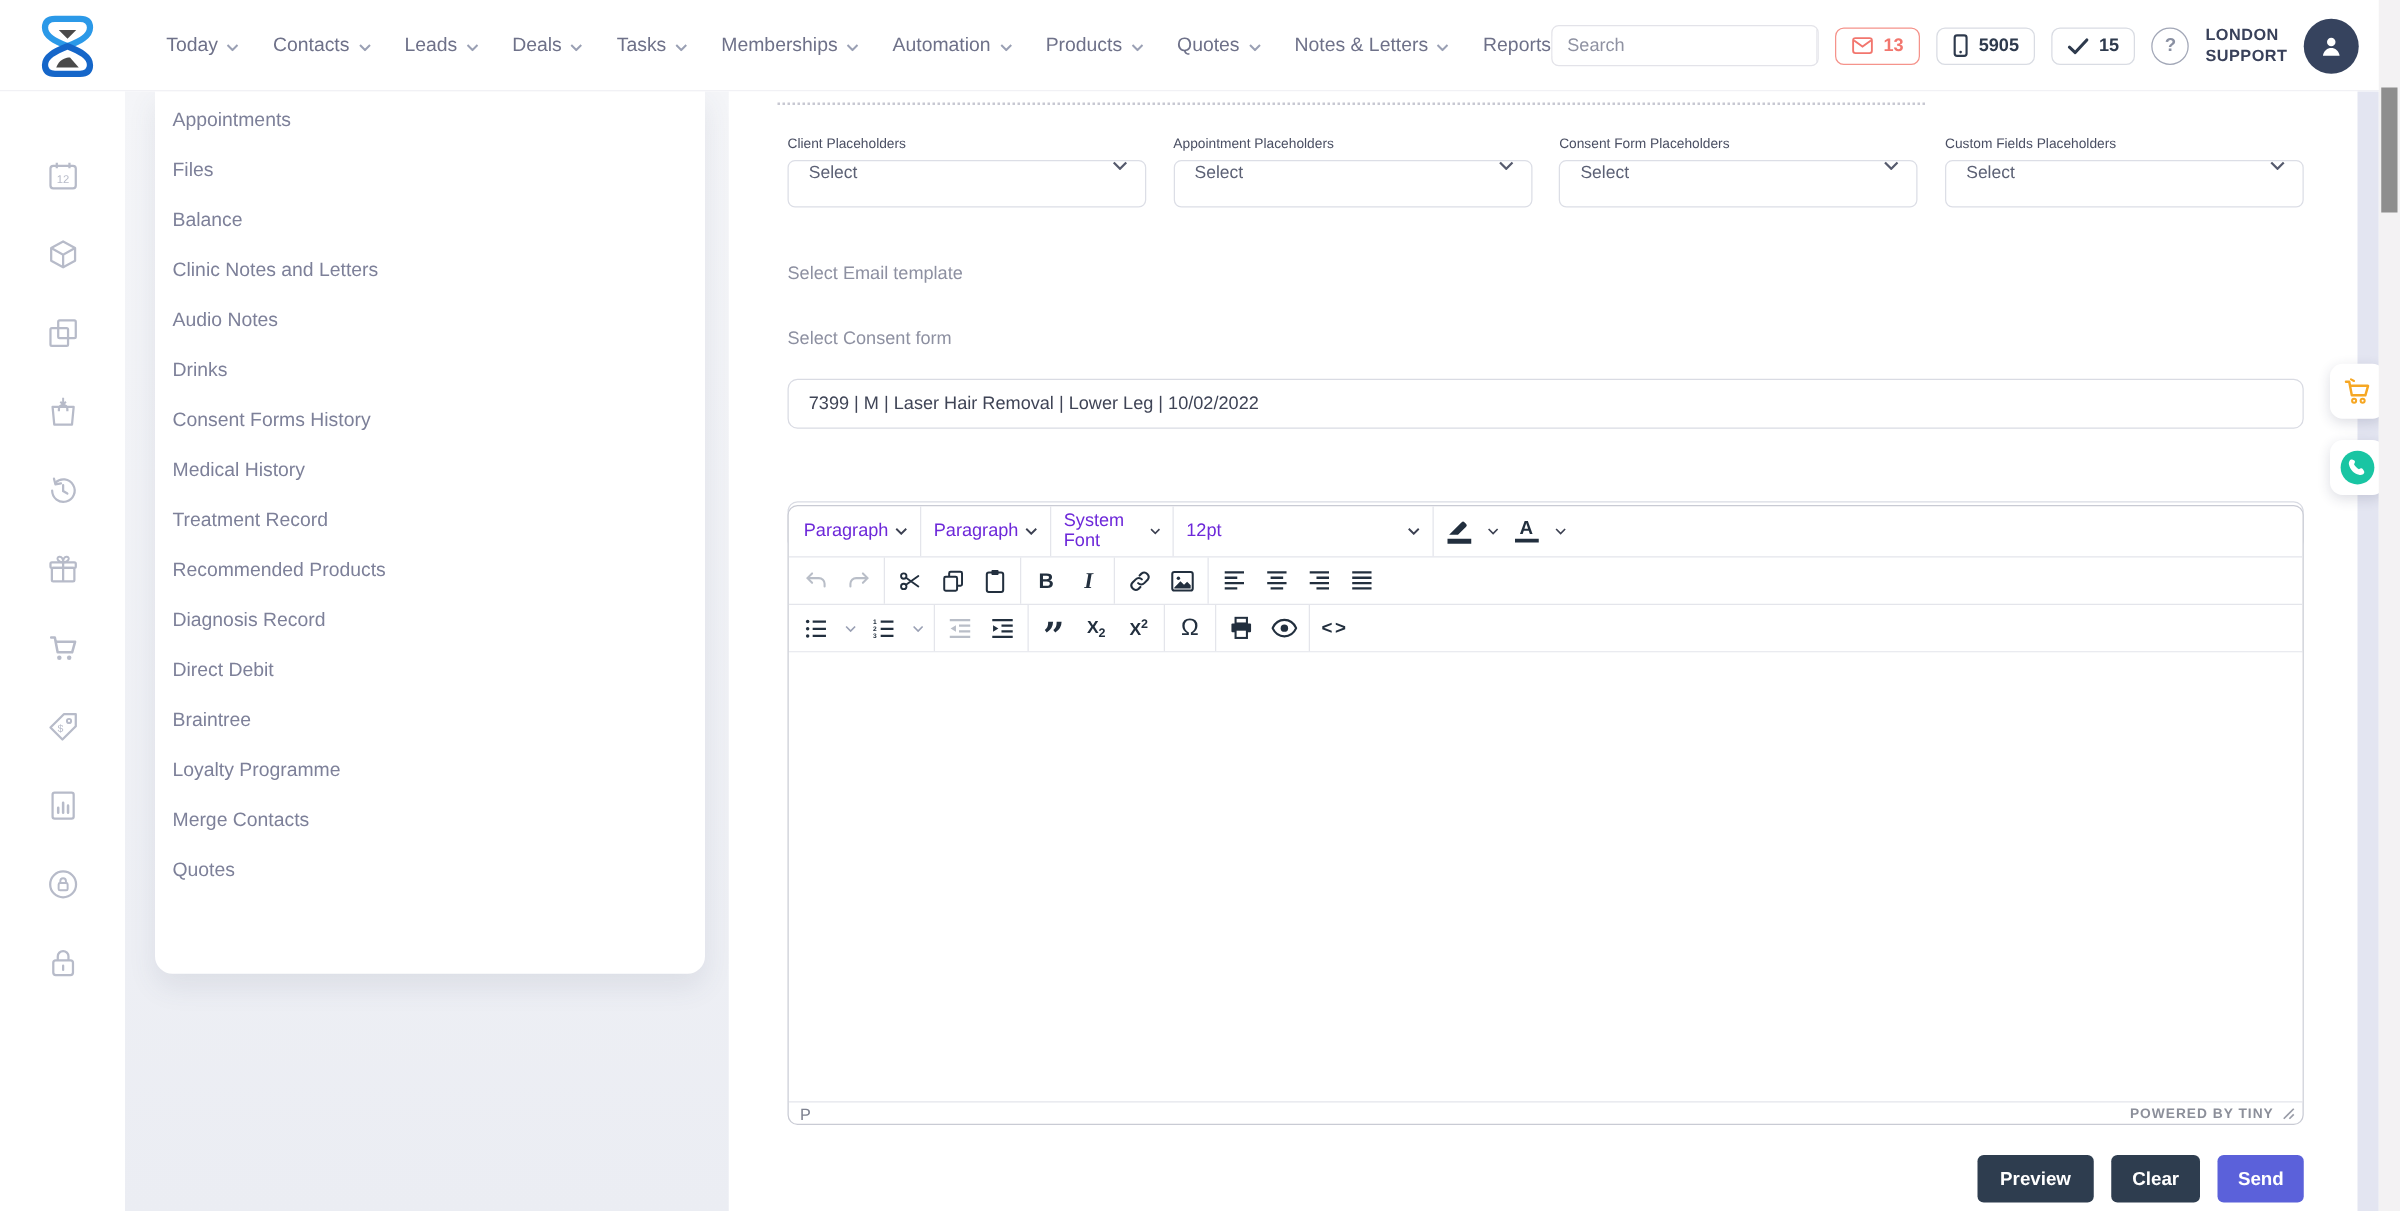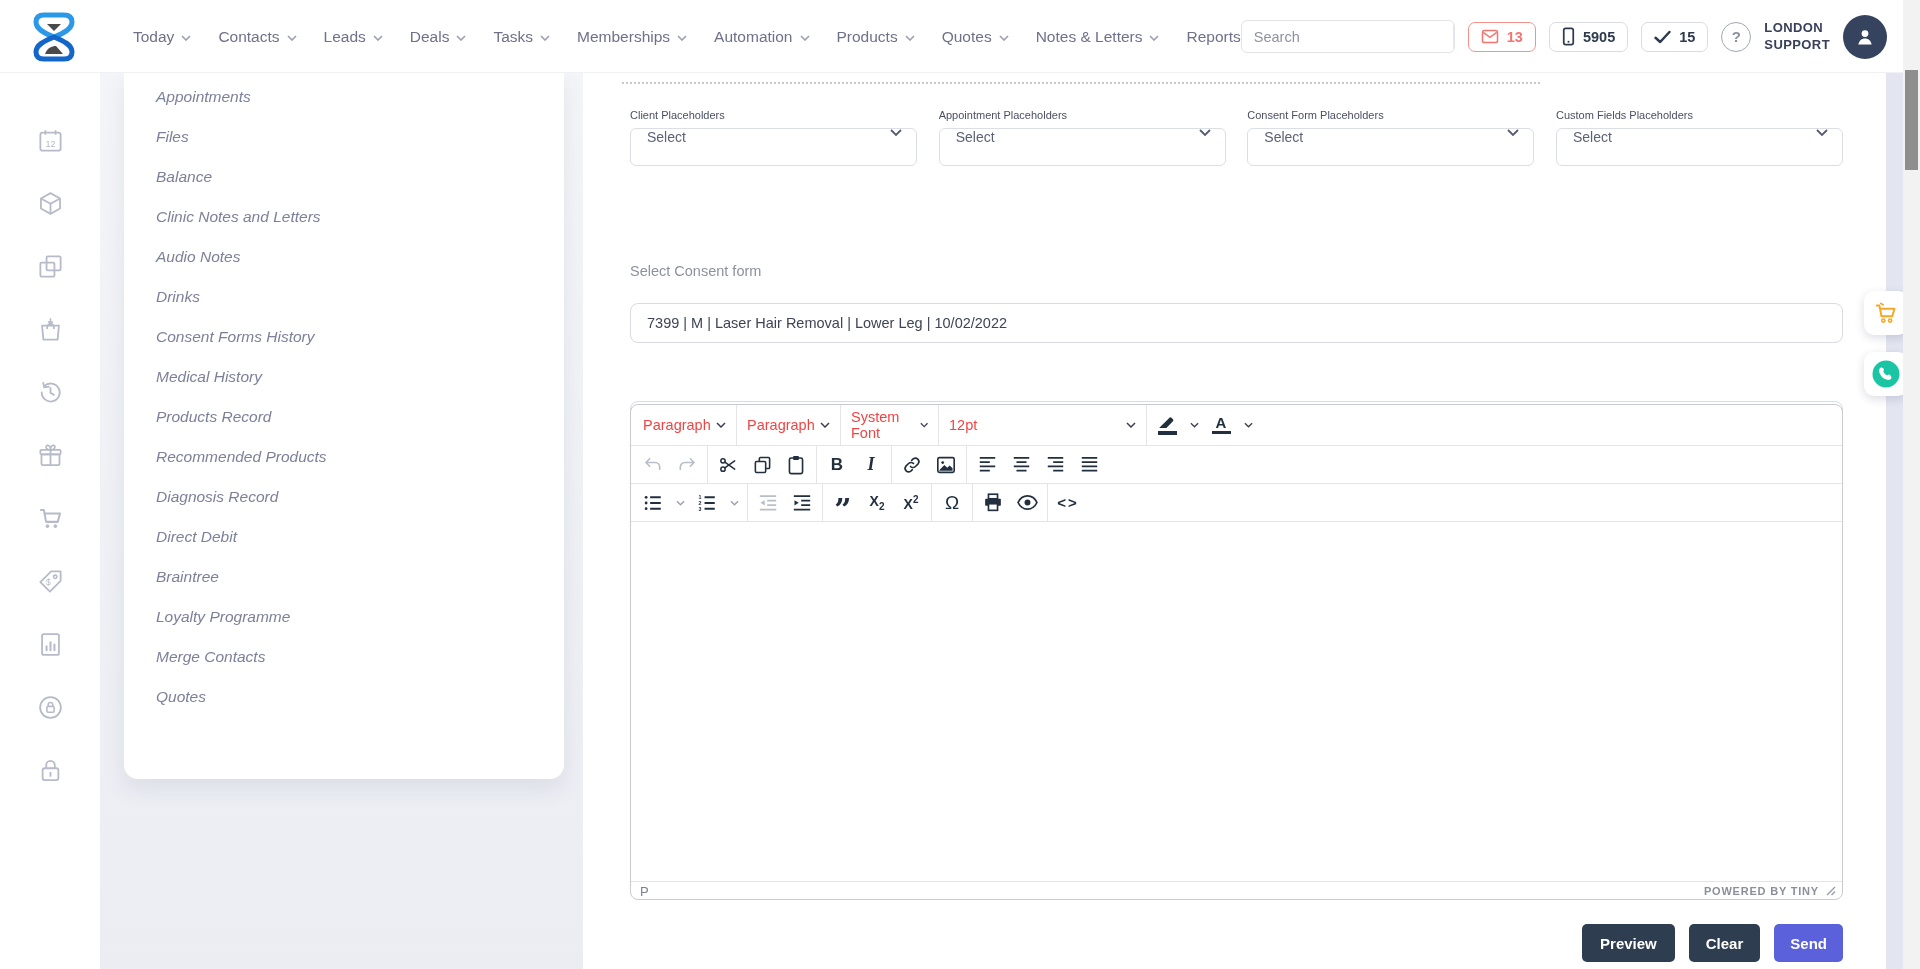--- a/index.html
+++ b/index.html
@@ -32,21 +32,21 @@
   
   .icon-rail { position:absolute; left:0; top:73px; bottom:0; width:100px; background:#fff; z-index:5;
     display:flex; flex-direction:column; align-items:center; padding-top:54px; gap:36px; }
   .rail-icon { width:27px; height:27px; color:#b7bbc9; cursor:pointer; }
 
   
   .menu-backdrop { position:absolute; left:100px; top:73px; bottom:0; width:483px;
     background:linear-gradient(180deg,#f4f5f8 0%,#ebedf3 100%); z-index:4; }
   .menu-card { position:absolute; left:24px; top:0; width:440px; height:706px; background:#fff;
     border-radius:0 0 14px 14px; box-shadow:0 10px 22px rgba(70,75,110,.10); padding-top:4px; }
-  .menu-item { height:40px; line-height:40px; padding-left:32px; font-size:15.5px; color:#7d8099; cursor:pointer; white-space:nowrap;font-style:italic; }
+  .menu-item { height:40px; line-height:40px; padding-left:14px; font-size:15.5px; color:#7d8099; cursor:pointer; white-space:nowrap; }
 
   
   .content { position:absolute; left:630px; top:73px; width:1213px; height:896px; z-index:3; }
   .dashed-divider { position:absolute; left:-8px; top:9px; width:918px; border-top:2px dotted #c7c8d2; }
   .ph-row { position:absolute; left:0; top:36px; width:1213px; display:flex; justify-content:space-between; }
   .ph-group { width:287px; }
   .ph-label { font-size:11px; color:#4a4f63; margin-bottom:7px; }
   .select-box { position:relative; height:38px; border:1px solid #dcdee6; border-radius:6px; background:#fff;
     display:flex; align-items:flex-start; padding:0 16px; font-size:14px; color:#5c6175; cursor:pointer; }
   .select-box svg { position:absolute; right:14px; }
@@ -57,21 +57,21 @@
   .text-input::placeholder { color:#9da0b0; }
 
   
   .editor { position:absolute; left:0; top:331px; width:1213px; height:496px; border:1px solid #c9cbd4;
     border-radius:8px; background:#fff; overflow:hidden; }
   .tb-row { display:flex; align-items:stretch; border-bottom:1px solid #e4e5eb; padding-left:2px; }
   .tb-row.r1 { height:41px; }
   .tb-row.r2, .tb-row.r3 { height:38px; }
   .tb-sep { width:1px; background:#e4e5eb; }
   .tb-dd { display:flex; align-items:center; justify-content:space-between; padding:0 10px; cursor:pointer;
-    font-size:14.5px; color:#ef4444; }
+    font-size:14.5px; color:#6d28d9; }
   .tb-dd.w1 { width:103px; } .tb-dd.w2 { width:103px; } .tb-dd.w3 { width:97px; } .tb-dd.w4 { width:207px; }
   .tb-group { display:flex; align-items:center; padding:0 3px; }
   .tb-btn { width:34px; height:100%; display:flex; align-items:center; justify-content:center; cursor:pointer;
     color:#222f3e; }
   .tb-btn.narrow { width:20px; }
   .tb-btn.disabled { color:#b9bec8; }
   .glyph-b { font-weight:800; font-size:17px; }
   .glyph-i { font-family:"Liberation Serif","DejaVu Serif",serif; font-style:italic; font-size:18px; font-weight:600; }
   .glyph-q { font-family:"DejaVu Serif",serif; font-size:30px; font-weight:700; line-height:10px; margin-top:14px; }
   .glyph-x { font-size:14px; font-weight:600; }
@@ -294,21 +294,21 @@
   <div class="menu-backdrop">
     <div class="menu-card">
       <div class="menu-item">Appointments</div>
       <div class="menu-item">Files</div>
       <div class="menu-item">Balance</div>
       <div class="menu-item">Clinic Notes and Letters</div>
       <div class="menu-item">Audio Notes</div>
       <div class="menu-item">Drinks</div>
       <div class="menu-item">Consent Forms History</div>
       <div class="menu-item">Medical History</div>
-      <div class="menu-item">Products Record</div>
+      <div class="menu-item">Treatment Record</div>
       <div class="menu-item">Recommended Products</div>
       <div class="menu-item">Diagnosis Record</div>
       <div class="menu-item">Direct Debit</div>
       <div class="menu-item">Braintree</div>
       <div class="menu-item">Loyalty Programme</div>
       <div class="menu-item">Merge Contacts</div>
       <div class="menu-item">Quotes</div>
     </div>
   </div>
 
@@ -347,20 +347,21 @@
         <div class="ph-label">Custom Fields Placeholders</div>
         <div class="select-box">
           <span>Select</span>
           <svg width="12" height="7" viewBox="0 0 12 7">
               <path d="M1 1l5 5 5-5" fill="none" stroke="#565b6e" stroke-width="1.8"></path>
             </svg>
         </div>
       </div>
     </div>
 
+    <div class="link-row" style="top:125px;">Select Email template</div>
     <div class="link-row" style="top:177px;">Select Consent form</div>
 
     <input class="text-input" style="top: 230px;" type="text" value="7399 | M | Laser Hair Removal | Lower Leg | 10/02/2022">
     <input class="text-input" style="top: 283px; margin-top: 45px;" type="text" placeholder="Email Subject">
 
     <div class="editor">
       <div class="tb-row r1">
         <div class="tb-dd w1">
             <span>Paragraph</span>
             <svg width="10" height="6" viewBox="0 0 10 6">

